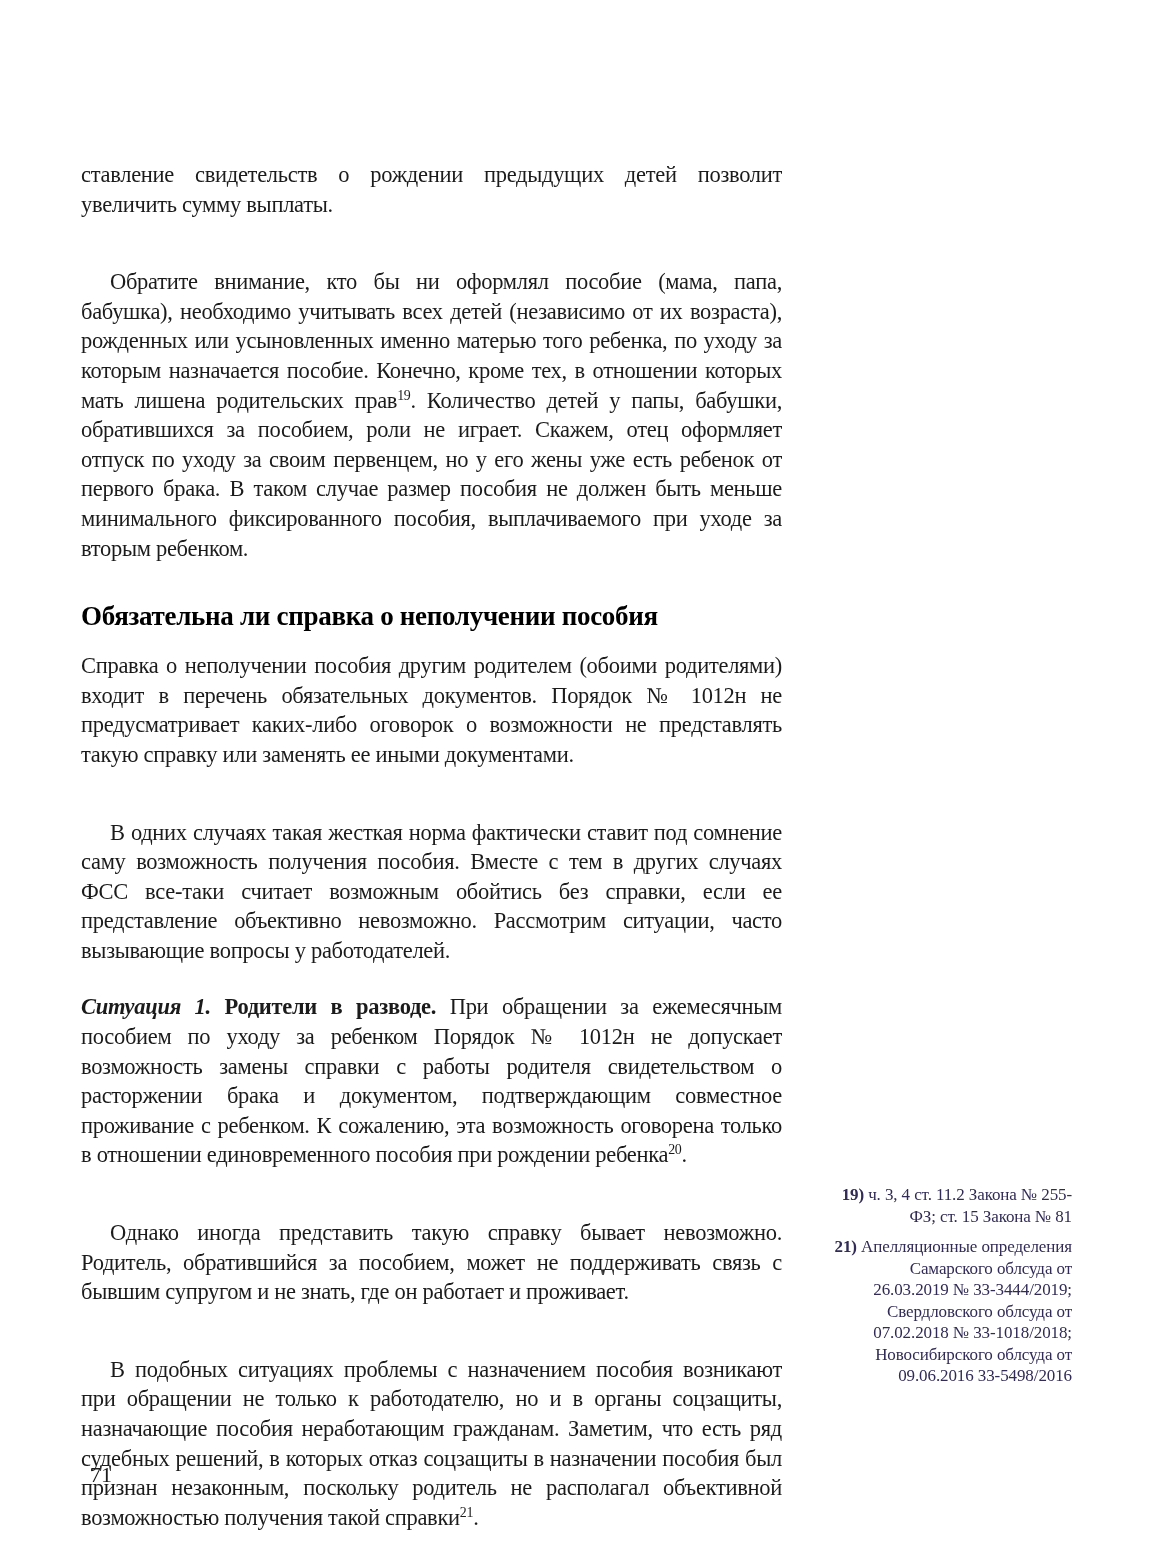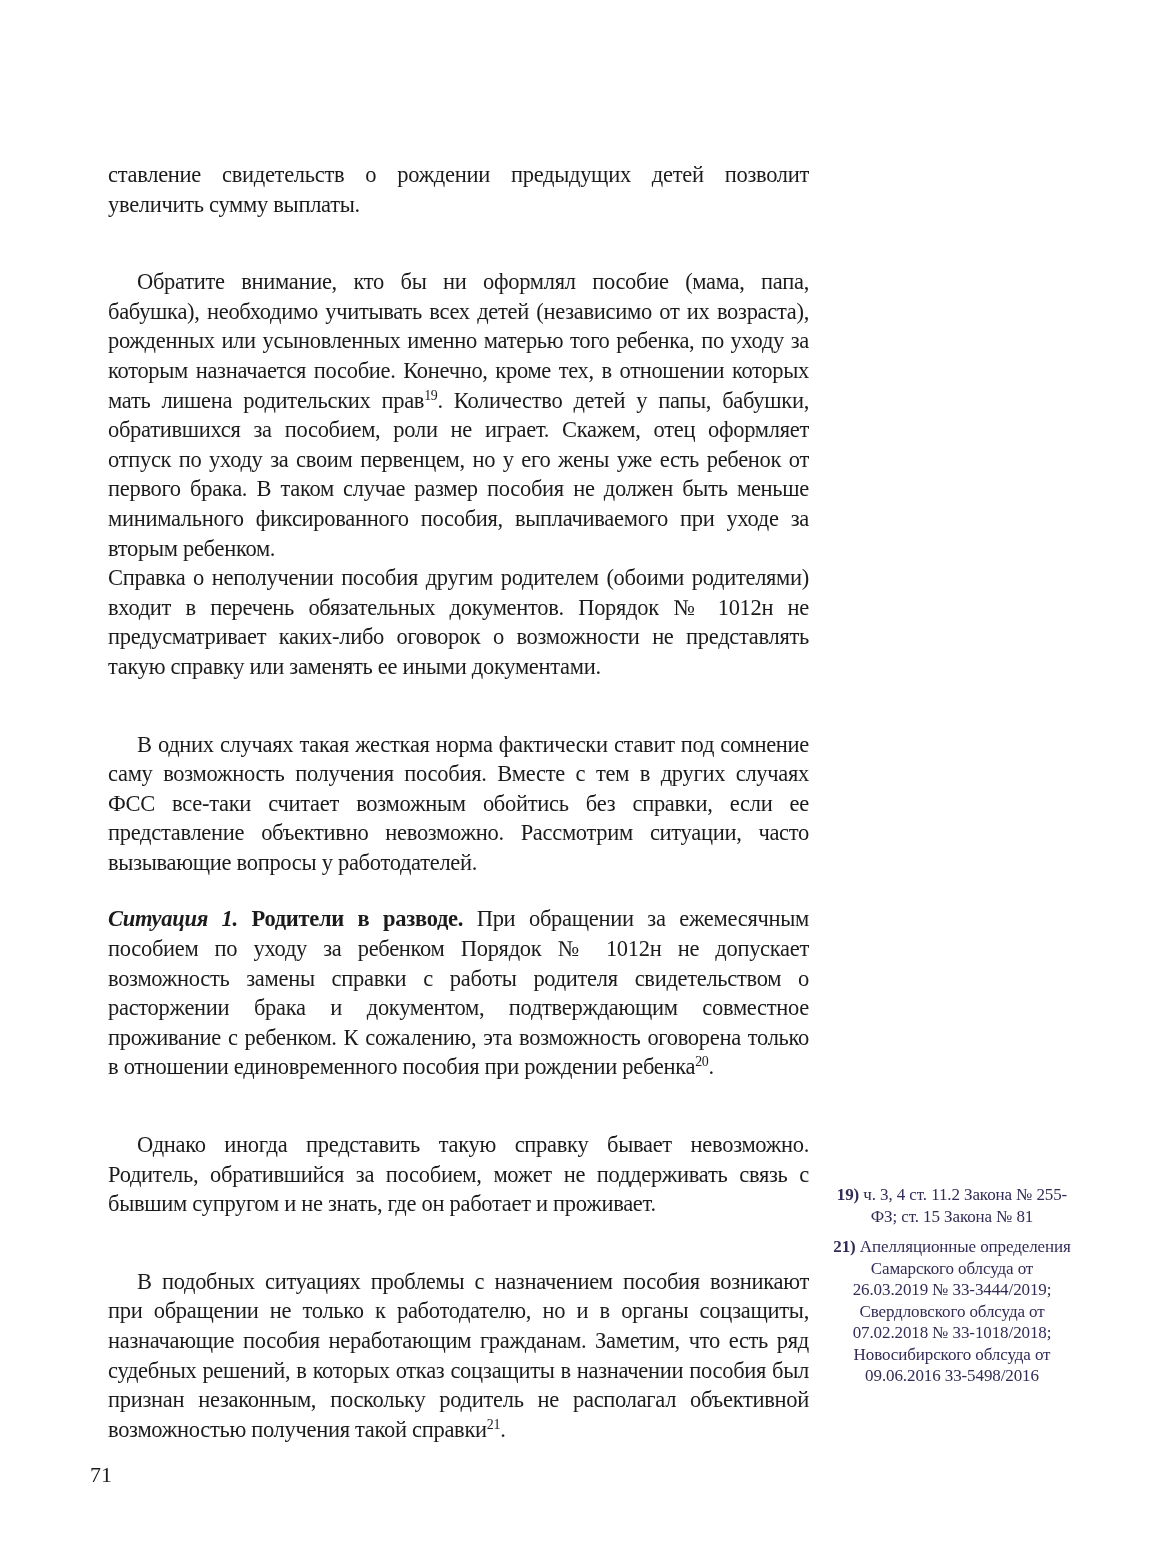--- a/index.html
+++ b/index.html
@@ -30,21 +30,21 @@
     font-weight: bold;
     color: #6a4e9c;
   }
   .runhead .rubric {
     font-weight: normal;
     color: #8b77b5;
   }
   
   .article {
     position: absolute;
-    left: 108px;
+    left: 81px;
     top: 160px;
     width: 701px;
     color: #1b1b1b;
   }
   .article p {
     margin: 0;
     font-size: 22.5px;
     line-height: 29.6px;
     letter-spacing: -0.3px;
     text-align: justify;
@@ -79,21 +79,21 @@
     left: 822px;
     top: 1184px;
     width: 250px;
     color: #312b56;
   }
   .footnotes .note {
     margin: 0 0 9px 10px;
     font-size: 17px;
     line-height: 21.5px;
     letter-spacing: -0.1px;
-    text-align: center;
+    text-align: right;
   }
   .footnotes .note b { font-weight: bold; }
   
   .folio {
     position: absolute;
     left: 90px;
     top: 1462px;
     font-size: 22px;
     color: #1b1b1b;
   }
@@ -101,20 +101,21 @@
 </head>
 <body>
 
 <div class="page">
 
 
   <div class="article">
 
   <p><span>ставление свидетельств о рождении предыдущих детей позволит увеличить сумму выплаты.</span></p>
       <p class="indent"><span>Обратите внимание, кто бы ни оформлял пособие (мама, папа, бабушка), необходимо учитывать всех детей (независимо от их возраста), рожденных или усыновленных именно матерью того ребенка, по уходу за которым назначается пособие. Конечно, кроме тех, в отношении которых мать лишена родительских прав</span><sup class="fnref">19</sup><span>. Количество детей у папы, бабушки, обратившихся за пособием, роли не играет. Скажем, отец оформляет отпуск по уходу за своим первенцем, но у его жены уже есть ребенок от первого брака. В таком случае размер пособия не должен быть меньше минимального фиксированного пособия, выплачиваемого при уходе за вторым ребенком.</span></p>
+      <h2>Обязательна ли справка о неполучении пособия</h2>
       <p><span>Справка о неполучении пособия другим родителем (обоими родителями) входит в перечень обязательных документов. Порядок № 1012н не предусматривает каких-либо оговорок о возможности не представлять такую справку или заменять ее иными документами.</span></p>
       <p class="indent"><span>В одних случаях такая жесткая норма фактически ставит под сомнение саму возможность получения пособия. Вместе с тем в других случаях ФСС все-таки считает возможным обойтись без справки, если ее представление объективно невозможно. Рассмотрим ситуации, часто вызывающие вопросы у работодателей.</span></p>
       <p class="space-before"><span class="seg-bi">Ситуация 1. </span><span class="seg-b">Родители в разводе. </span><span>При обращении за ежемесячным пособием по уходу за ребенком Порядок № 1012н не допускает возможность замены справки с работы родителя свидетельством о расторжении брака и документом, подтверждающим совместное проживание с ребенком. К сожалению, эта возможность оговорена только в отношении единовременного пособия при рождении ребенка</span><sup class="fnref">20</sup><span>.</span></p>
       <p class="indent"><span>Однако иногда представить такую справку бывает невозможно. Родитель, обратившийся за пособием, может не поддерживать связь с бывшим супругом и не знать, где он работает и проживает.</span></p>
       <p class="indent"><span>В подобных ситуациях проблемы с назначением пособия возникают при обращении не только к работодателю, но и в органы соцзащиты, назначающие пособия неработающим гражданам. Заметим, что есть ряд судебных решений, в которых отказ соцзащиты в назначении пособия был признан незаконным, поскольку родитель не располагал объективной возможностью получения такой справки</span><sup class="fnref">21</sup><span>.</span></p>
     </div>
 
   <div class="footnotes">
 
   <div class="note"><b>19)</b><span> ч. 3, 4 ст. 11.2 Закона № 255-ФЗ; ст. 15 Закона № 81</span></div>

